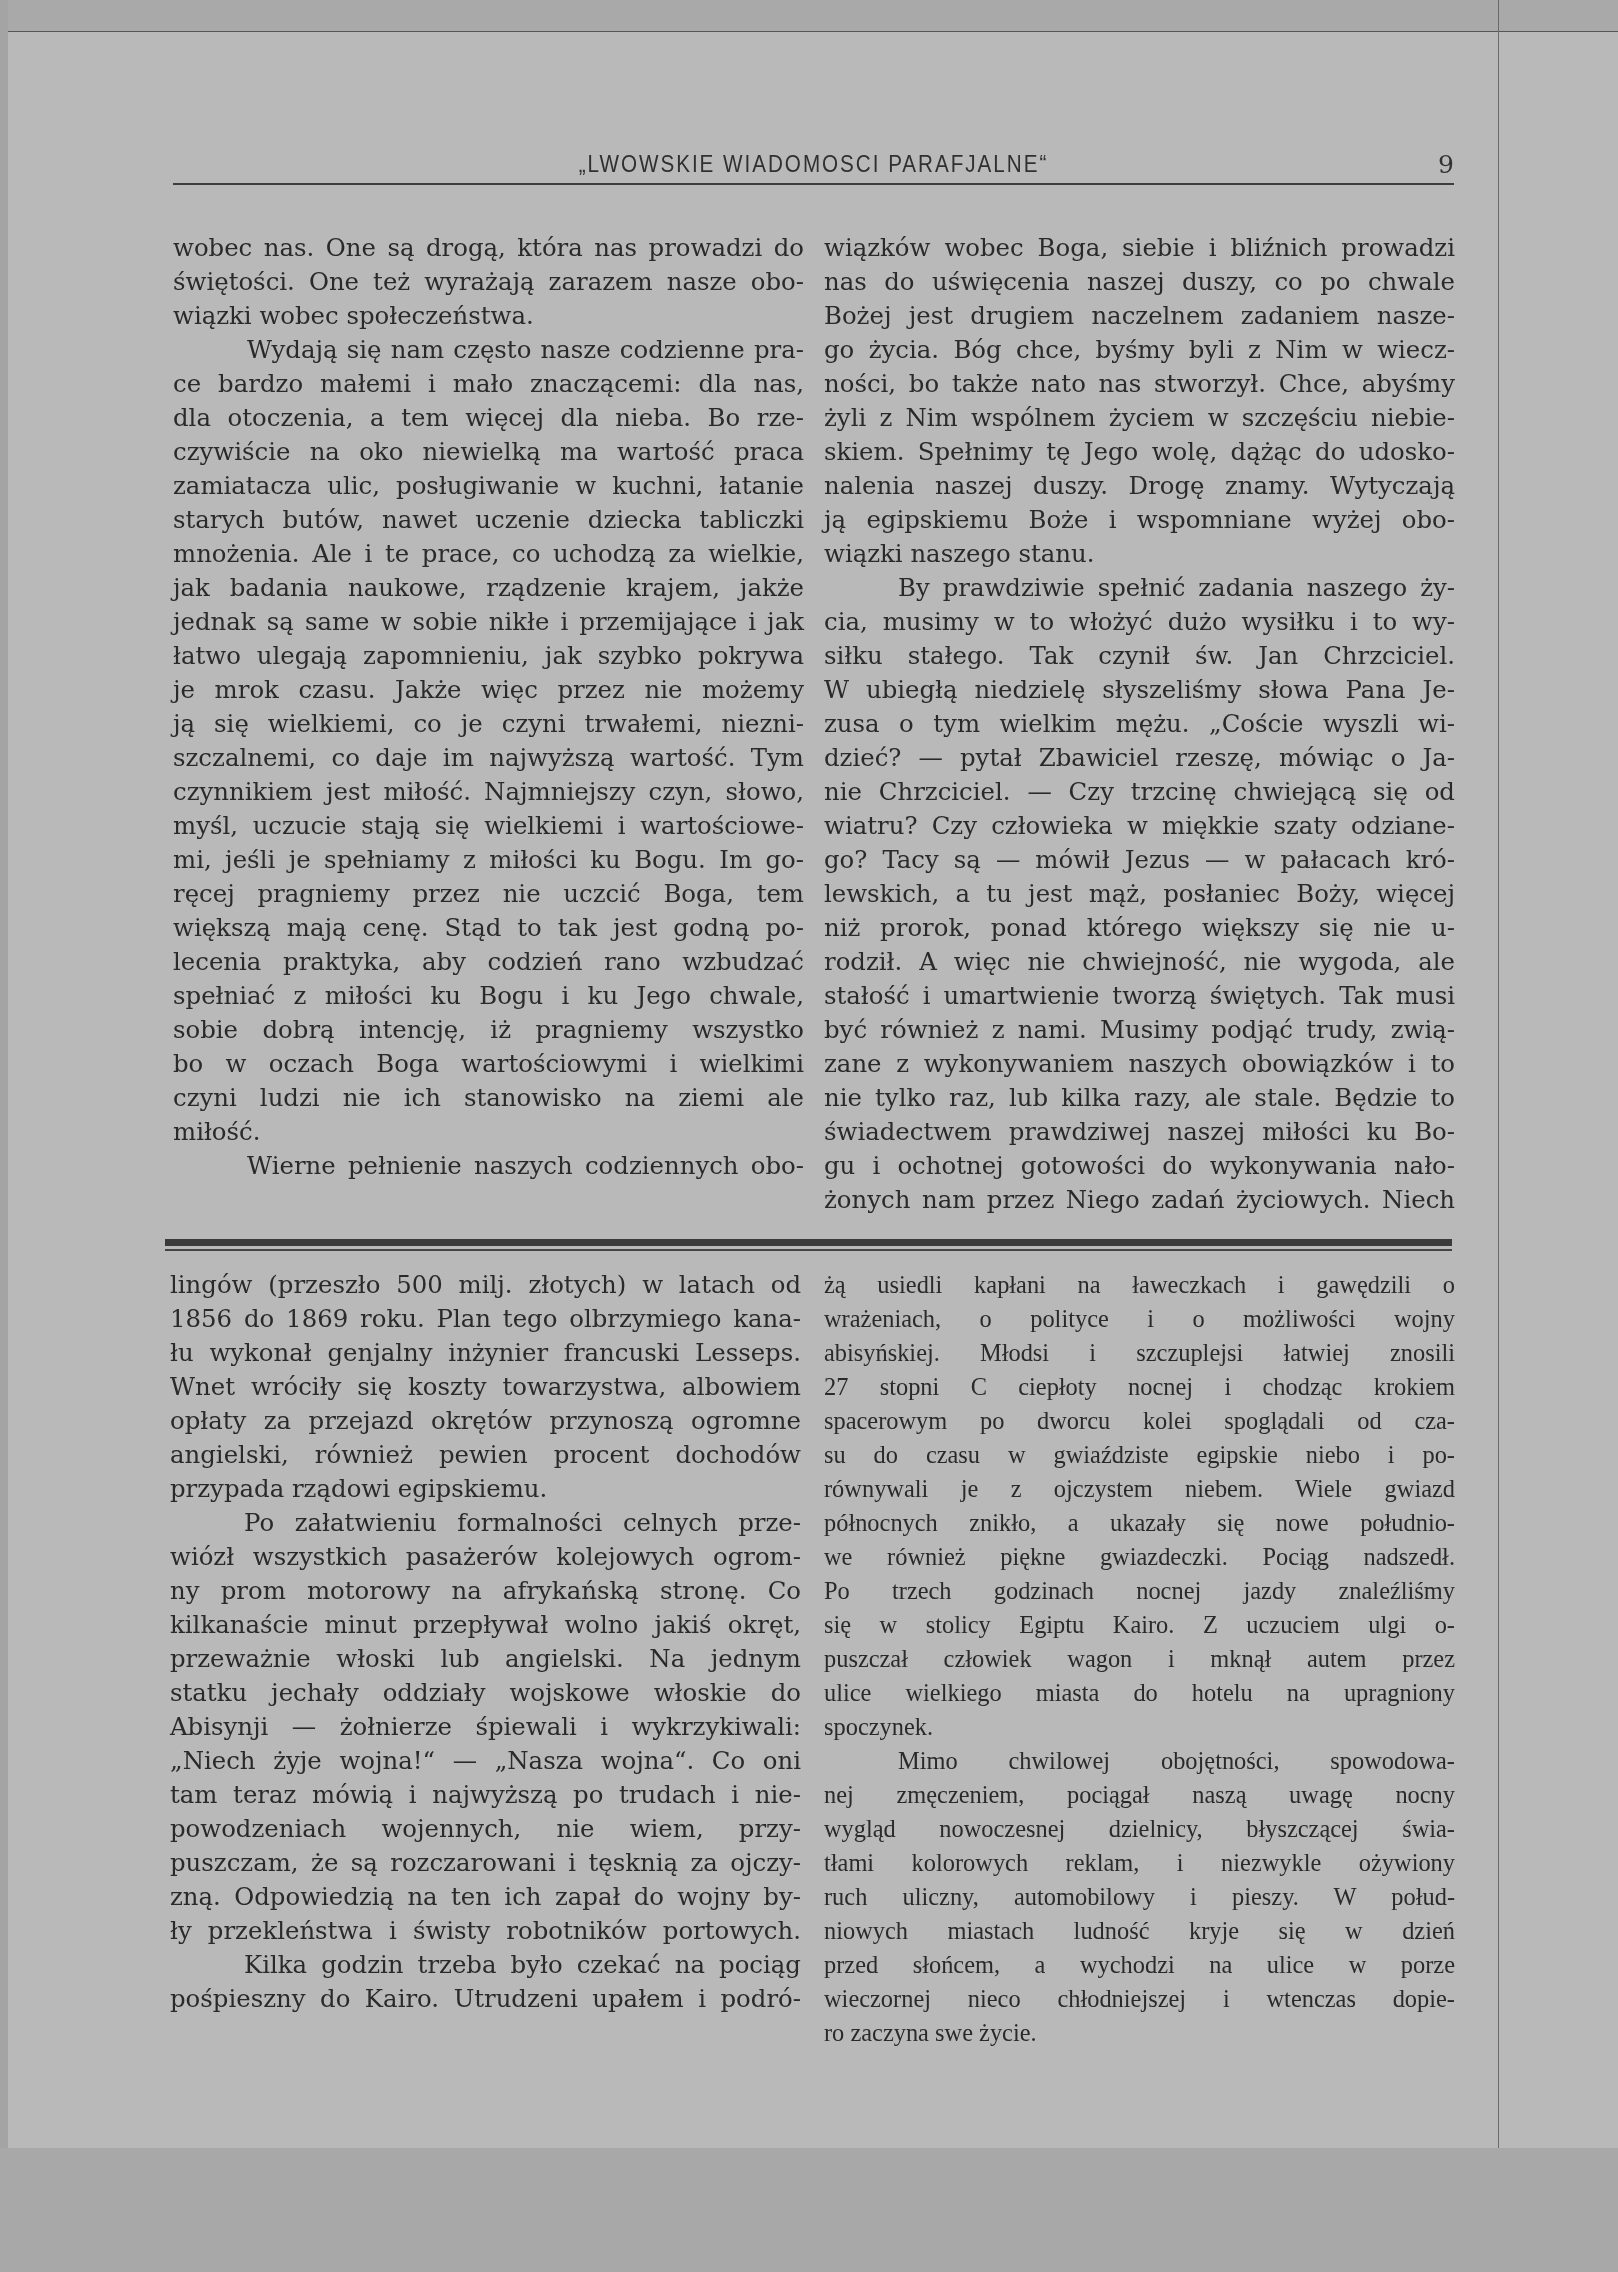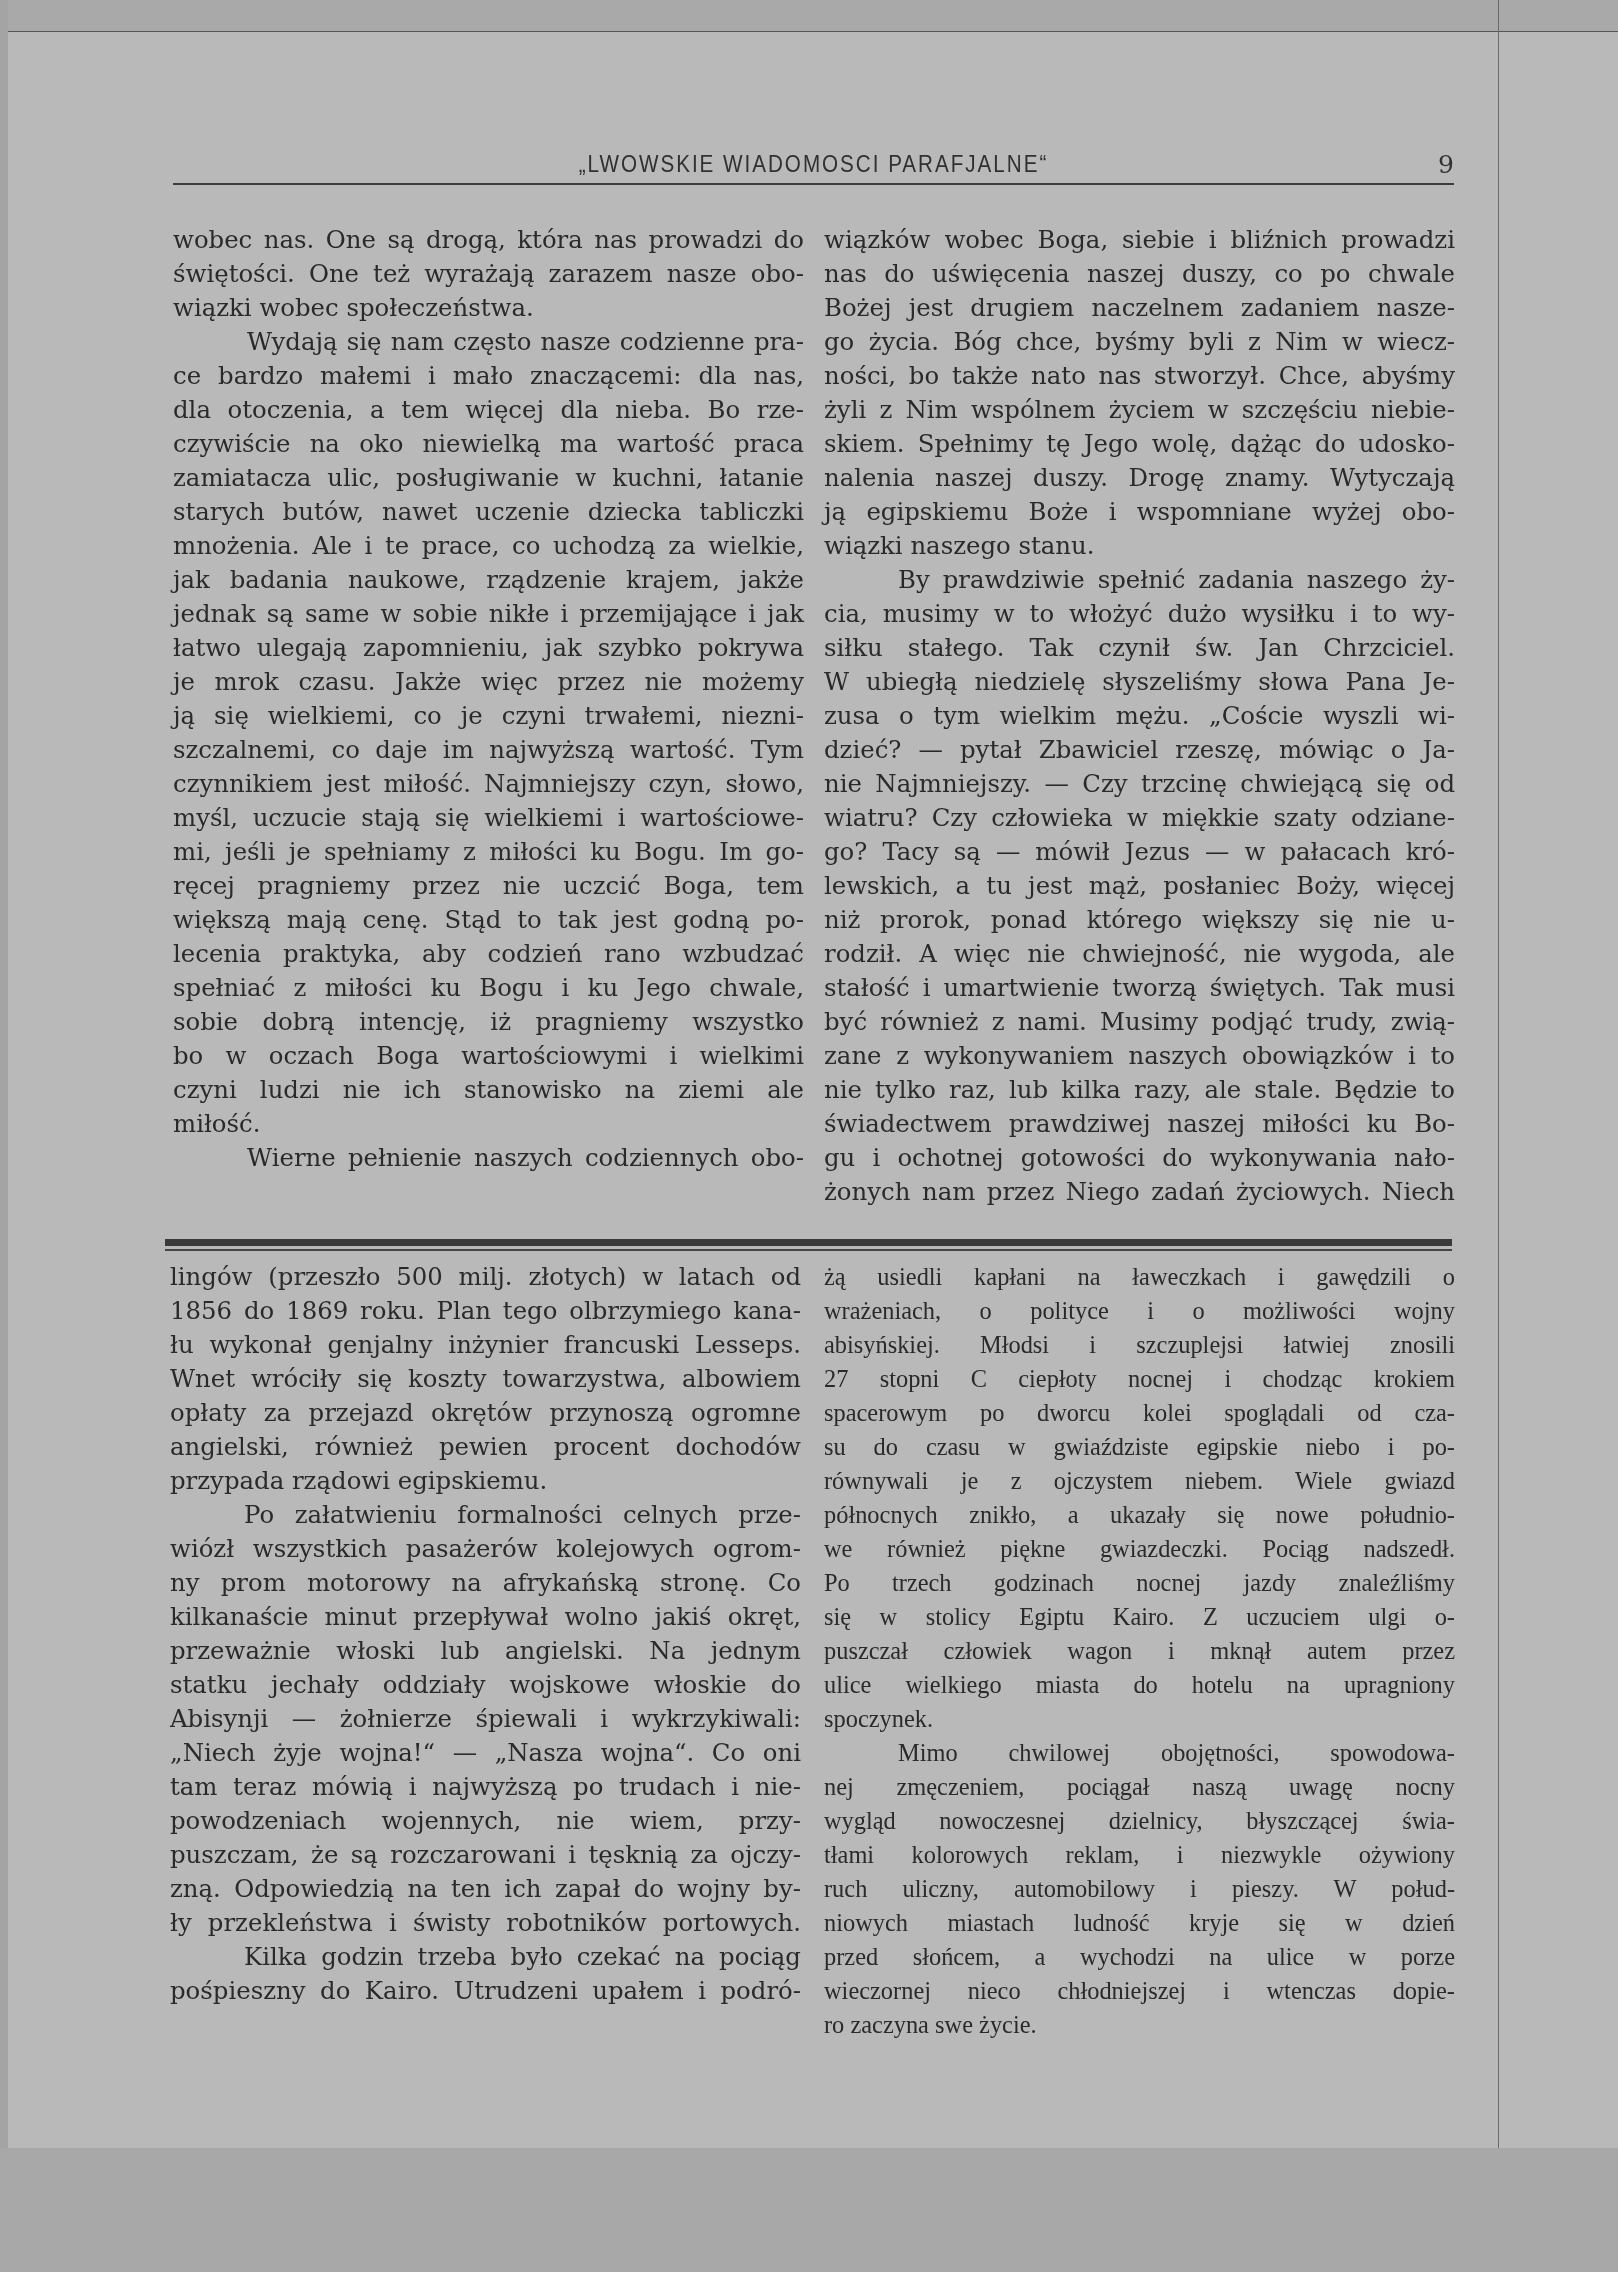--- a/index.html
+++ b/index.html
@@ -59,20 +59,21 @@
   }
   .section-divider .thin {
     position: absolute; left: 0; right: 0; top: 9.7px; height: 2.3px;
     background: #444;
   }
   .column {
     position: absolute;
     width: 631px;
     font-size: 24.4px;
     line-height: 34px;
+    margin-top: 8px;
   }
   .column .line {
     display: block;
     white-space: nowrap;
     text-align: justify;
     text-align-last: justify;
     height: 34px;
   }
   .column .line.last { text-align-last: left; }
   .column .line.indent { padding-left: 74px; }
@@ -135,21 +136,21 @@
     <span class="line">skiem. Spełnimy tę Jego wolę, dążąc do udosko-</span>
     <span class="line">nalenia naszej duszy. Drogę znamy. Wytyczają</span>
     <span class="line">ją egipskiemu Boże i wspomniane wyżej obo-</span>
     <span class="line last">wiązki naszego stanu.</span>
     <span class="line indent">By prawdziwie spełnić zadania naszego ży-</span>
     <span class="line">cia, musimy w to włożyć dużo wysiłku i to wy-</span>
     <span class="line">siłku stałego. Tak czynił św. Jan Chrzciciel.</span>
     <span class="line">W ubiegłą niedzielę słyszeliśmy słowa Pana Je-</span>
     <span class="line">zusa o tym wielkim mężu. „Coście wyszli wi-</span>
     <span class="line">dzieć? — pytał Zbawiciel rzeszę, mówiąc o Ja-</span>
-    <span class="line">nie Najmniejszy. — Czy trzcinę chwiejącą się od</span>
+    <span class="line">nie Chrzciciel. — Czy trzcinę chwiejącą się od</span>
     <span class="line">wiatru? Czy człowieka w miękkie szaty odziane-</span>
     <span class="line">go? Tacy są — mówił Jezus — w pałacach kró-</span>
     <span class="line">lewskich, a tu jest mąż, posłaniec Boży, więcej</span>
     <span class="line">niż prorok, ponad którego większy się nie u-</span>
     <span class="line">rodził. A więc nie chwiejność, nie wygoda, ale</span>
     <span class="line">stałość i umartwienie tworzą świętych. Tak musi</span>
     <span class="line">być również z nami. Musimy podjąć trudy, zwią-</span>
     <span class="line">zane z wykonywaniem naszych obowiązków i to</span>
     <span class="line">nie tylko raz, lub kilka razy, ale stale. Będzie to</span>
     <span class="line">świadectwem prawdziwej naszej miłości ku Bo-</span>

